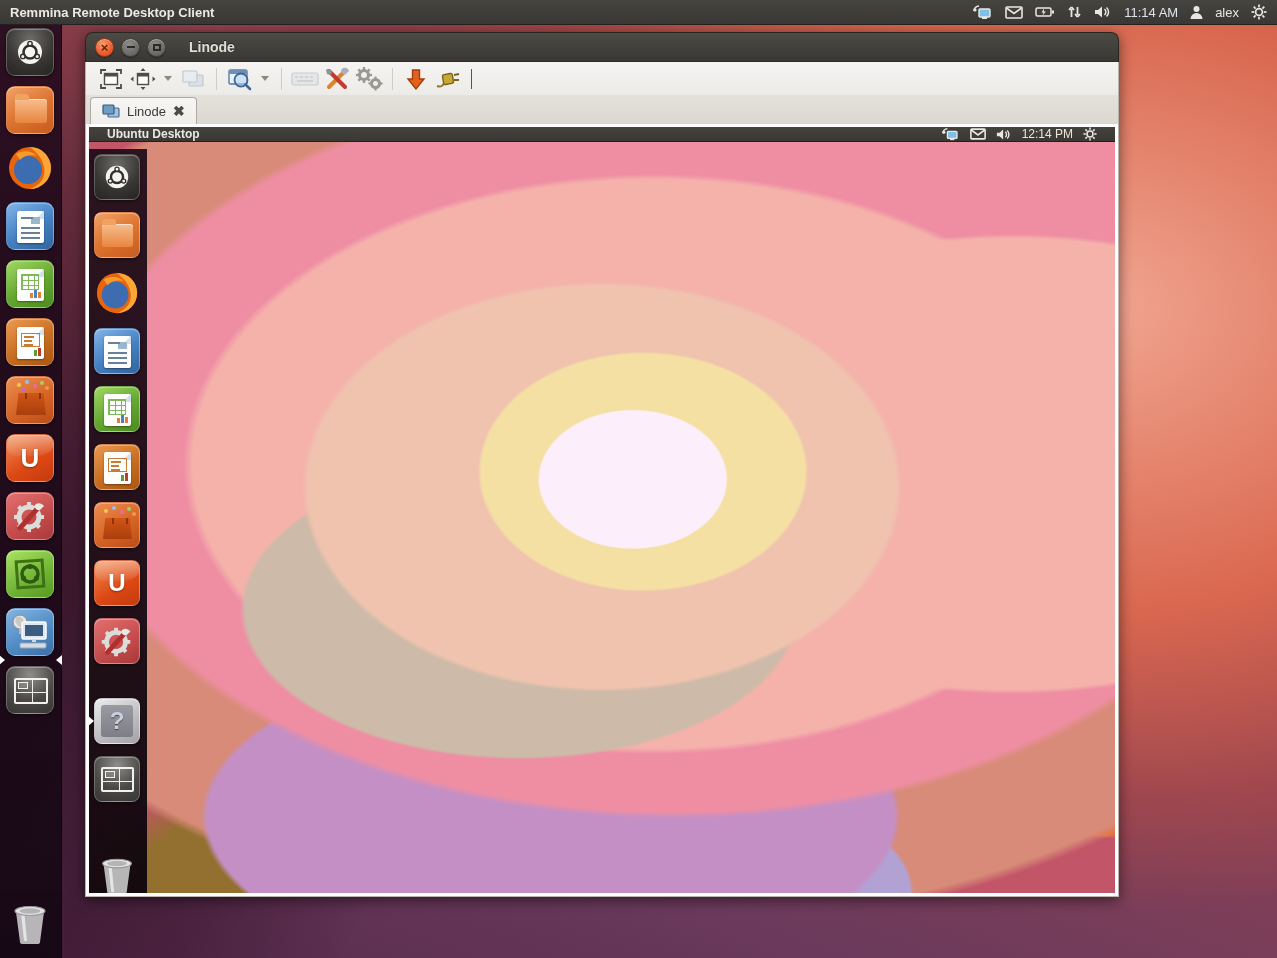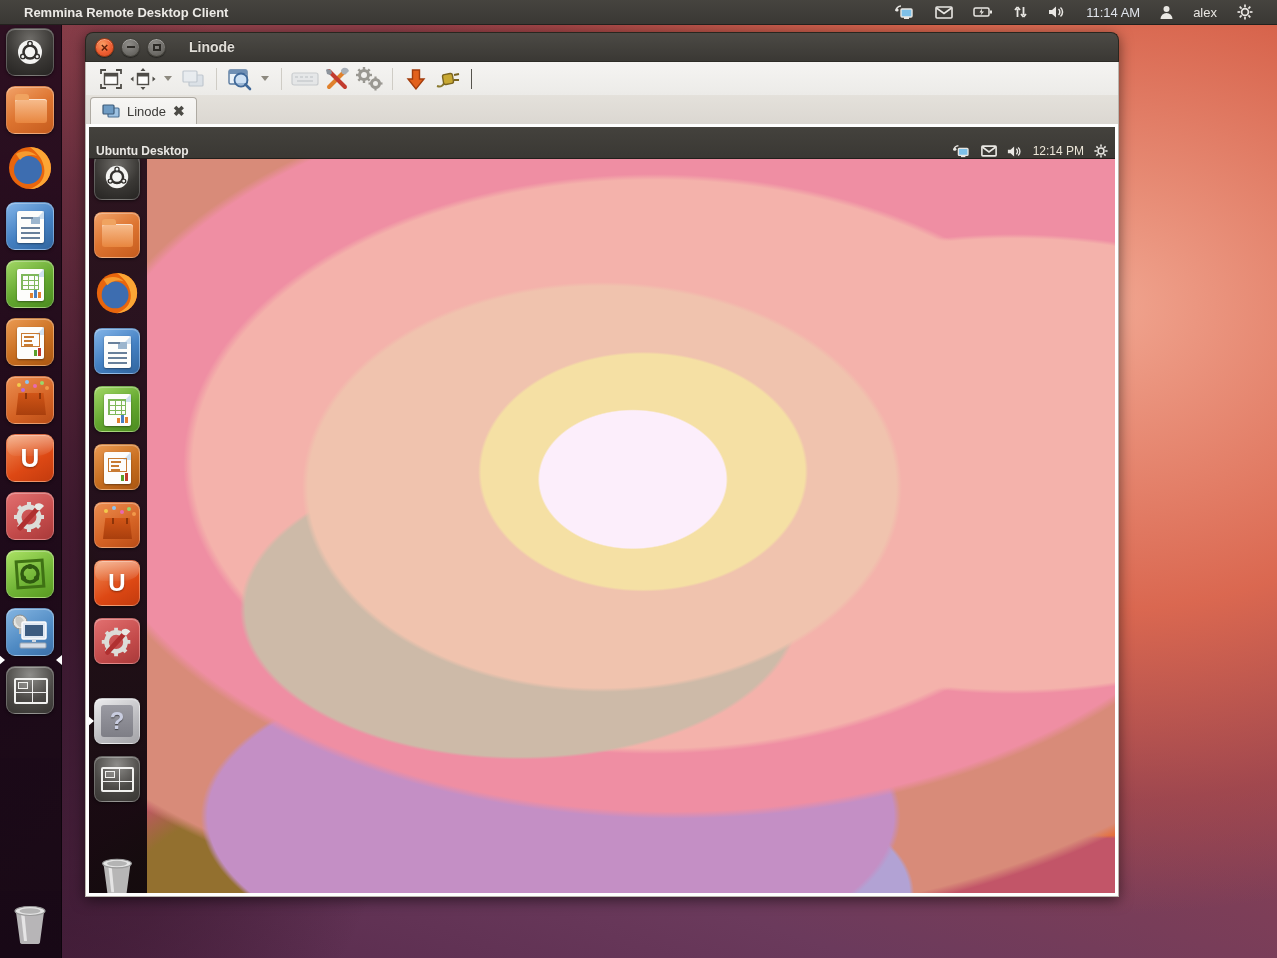--- a/index.html
+++ b/index.html
@@ -12,23 +12,23 @@
       radial-gradient(620px 900px at 0% 60%, rgba(40,12,30,.85) 0%, rgba(40,12,30,.4) 45%, rgba(0,0,0,0) 70%),
       linear-gradient(200deg, #7e2f3a 0%, #95454f 35%, #8a4155 55%, #6b3a5c 78%, #54284a 100%);
   }
 
   
   .top-panel{
     position:absolute; top:0; left:0; width:1277px; height:25px; z-index:60;
     background:linear-gradient(#46443f,#3a3834);
     border-bottom:1px solid #23211e;
     display:flex; align-items:center; justify-content:space-between;
-    padding:0 24px; color:#eceae6; font-size:13px; font-weight:bold;
-  }
-  .tray{ display:flex; align-items:center; gap:20px; font-weight:normal; }
+    padding:0 10px; color:#eceae6; font-size:13px; font-weight:bold;
+  }
+  .tray{ display:flex; align-items:center; gap:12px; font-weight:normal; }
   .tray .t-time{ color:#dfe3ea; font-size:13px; }
   .tray .t-user{ color:#e8e6e2; font-size:13px; }
   .ticon{ display:block; }
 
   
   .launcher{
     position:absolute; left:0; top:25px; width:62px; height:933px; z-index:55;
     background:linear-gradient(180deg, rgba(38,12,30,.92), rgba(22,8,20,.95));
     border-right:1px solid rgba(0,0,0,.45);
   }
@@ -179,23 +179,23 @@
       radial-gradient(900px 560px at 53% 47%, #c25568 0 98%, rgba(0,0,0,0) 100%),
       radial-gradient(430px 430px at 28% 42%, #b43a67 0 70%, rgba(0,0,0,0) 100%),
       radial-gradient(1060px 680px at 50% 45%, #b33a23 0 98%, rgba(0,0,0,0) 100%),
       radial-gradient(430px 520px at 2% 25%, #53310b 0 55%, #47230b 78%, rgba(0,0,0,0) 100%),
       radial-gradient(520px 300px at 92% 98%, #b34a42 0 70%, rgba(0,0,0,0) 100%),
       radial-gradient(380px 220px at 68% 103%, #6e2230 0 70%, rgba(0,0,0,0) 100%),
       radial-gradient(320px 380px at 0% 100%, #472a55 0 60%, rgba(0,0,0,0) 100%);
     background-color:#701f2a;
   }
   .remote-panel{
-    position:absolute; top:0; left:0; right:0; height:32px; z-index:30;
+    position:absolute; top:0; left:0; right:0; height:15px; z-index:30;
     background:linear-gradient(#44423d,#3a3834); border-bottom:1px solid #22201d;
-    display:flex; align-items:flex-end; justify-content:space-between; padding:0 7px;
+    display:flex; align-items:flex-end; justify-content:space-between; padding:0 18px;
     color:#e9e7e3; font-size:12px; font-weight:bold;
   }
   .remote-panel .tray{ gap:10px; }
   .remote-panel .t-time{ color:#ece6d8; font-size:12px; font-weight:normal; }
 
   .remote-launcher{
     position:absolute; left:0; top:22px; bottom:0; width:58px; z-index:25;
     background:linear-gradient(180deg, rgba(30,10,24,.92), rgba(14,6,12,.95));
   }
   .remote-launcher .tile{ left:5px; width:46px; height:46px; border-radius:8px; }

